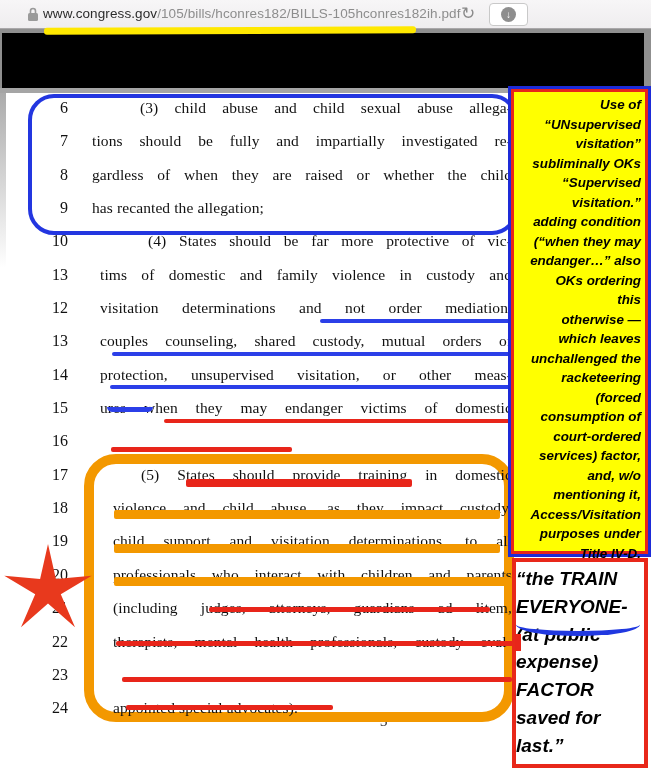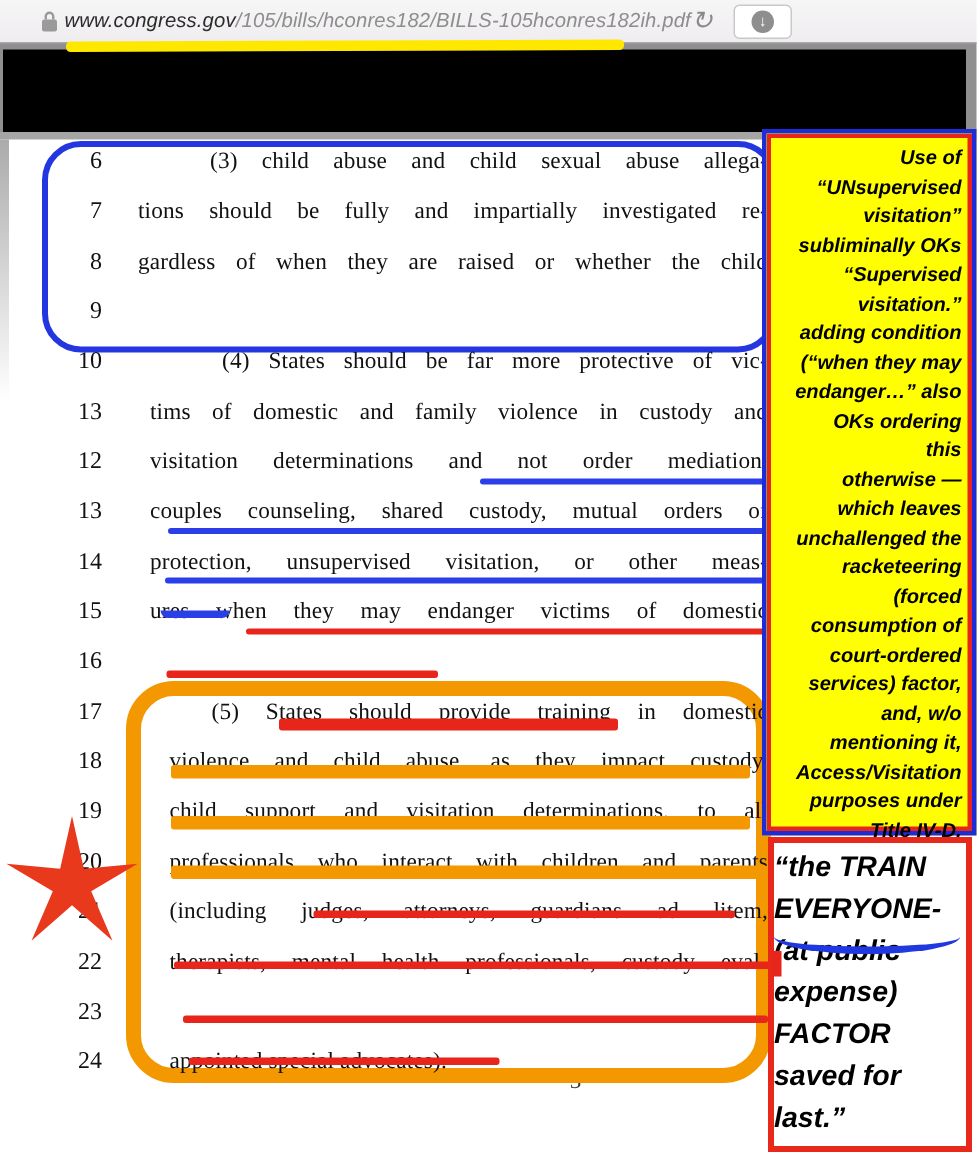--- a/index.html
+++ b/index.html
@@ -1,21 +1,21 @@
 <!DOCTYPE html>
 <html><head>
 <meta charset="utf-8">
 <style>
   html,body{margin:0;padding:0;}
   body{width:651px;height:776px;position:relative;overflow:hidden;background:#fff;
        font-family:"Liberation Sans",sans-serif;}
 
   
   .toolbar{position:absolute;left:0;top:0;width:651px;height:28px;
-           background:linear-gradient(#f7f6f7,#efedef);border-bottom:1px solid #aaa8aa;z-index:30;font-style:italic;}
+           background:linear-gradient(#f7f6f7,#efedef);border-bottom:1px solid #aaa8aa;z-index:30;}
   .lock{position:absolute;left:27px;top:7px;width:12px;height:15px;}
   .urltext{position:absolute;left:43px;top:6px;font-size:13.5px;letter-spacing:0.1px;white-space:nowrap;}
   .urldomain{color:#2b2b2b;}
   .urlpath{color:#8d8d8d;}
   .reload{position:absolute;left:457px;top:2px;width:22px;height:24px;color:#8a8a8a;
           font-size:17px;line-height:24px;text-align:center;}
   .dlbtn{position:absolute;left:489px;top:3px;width:37px;height:21px;background:#fff;
          border:1px solid #c9c9c9;border-radius:4px;display:flex;align-items:center;justify-content:center;}
   .dlcircle{width:15px;height:15px;border-radius:50%;background:#8e8e8e;color:#fff;
             font-size:10px;line-height:15px;text-align:center;font-weight:bold;}
@@ -112,20 +112,21 @@
   <div class="docline">
       <span class="ln">7</span>
       <span class="lt">tions should be fully and impartially investigated re-</span>
     </div>
   <div class="docline">
       <span class="ln">8</span>
       <span class="lt">gardless of when they are raised or whether the child</span>
     </div>
   <div class="docline e">
       <span class="ln">9</span>
+      <span class="lt">has recanted the allegation;</span>
     </div>
   <div class="docline i48 s1">
       <span class="ln">10</span>
       <span class="lt">(4) States should be far more protective of vic-</span>
     </div>
   <div class="docline s1">
       <span class="ln">13</span>
       <span class="lt">tims of domestic and family violence in custody and</span>
     </div>
   <div class="docline s1">

